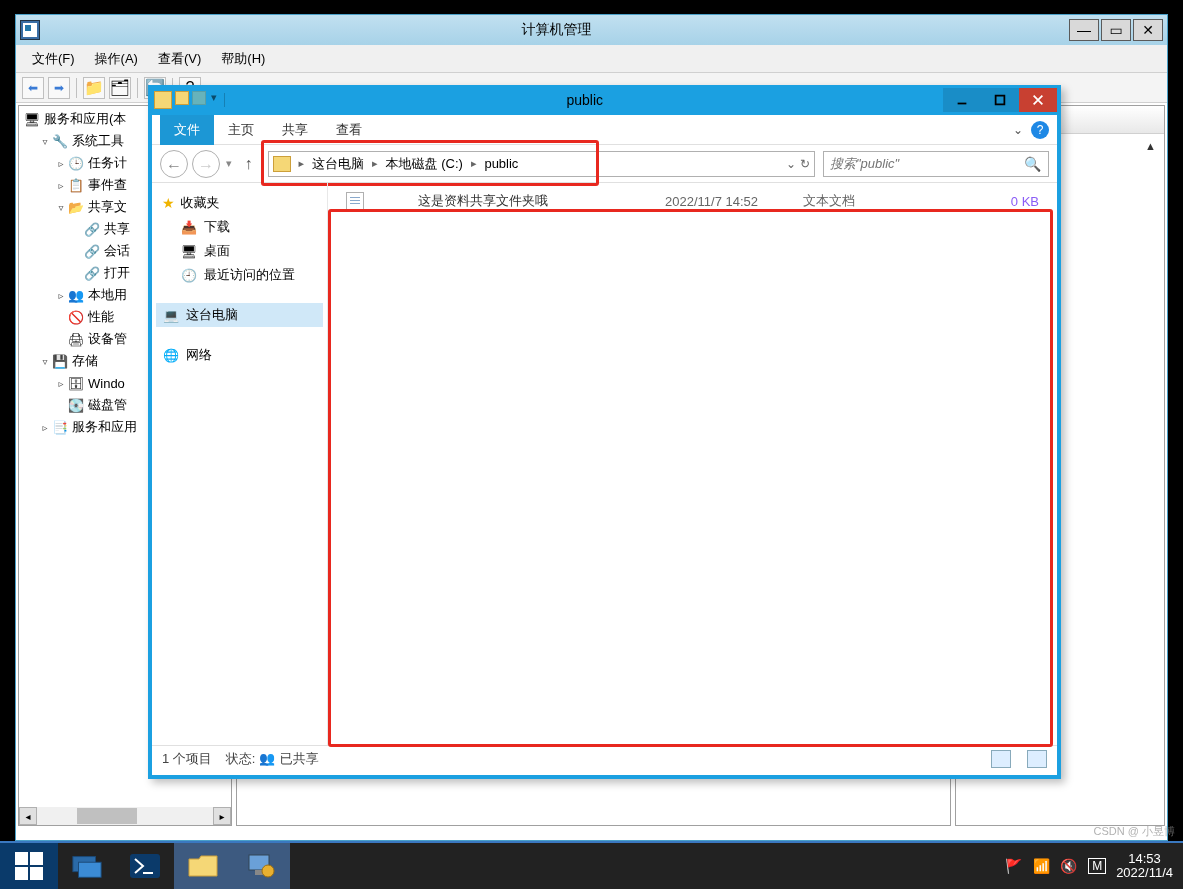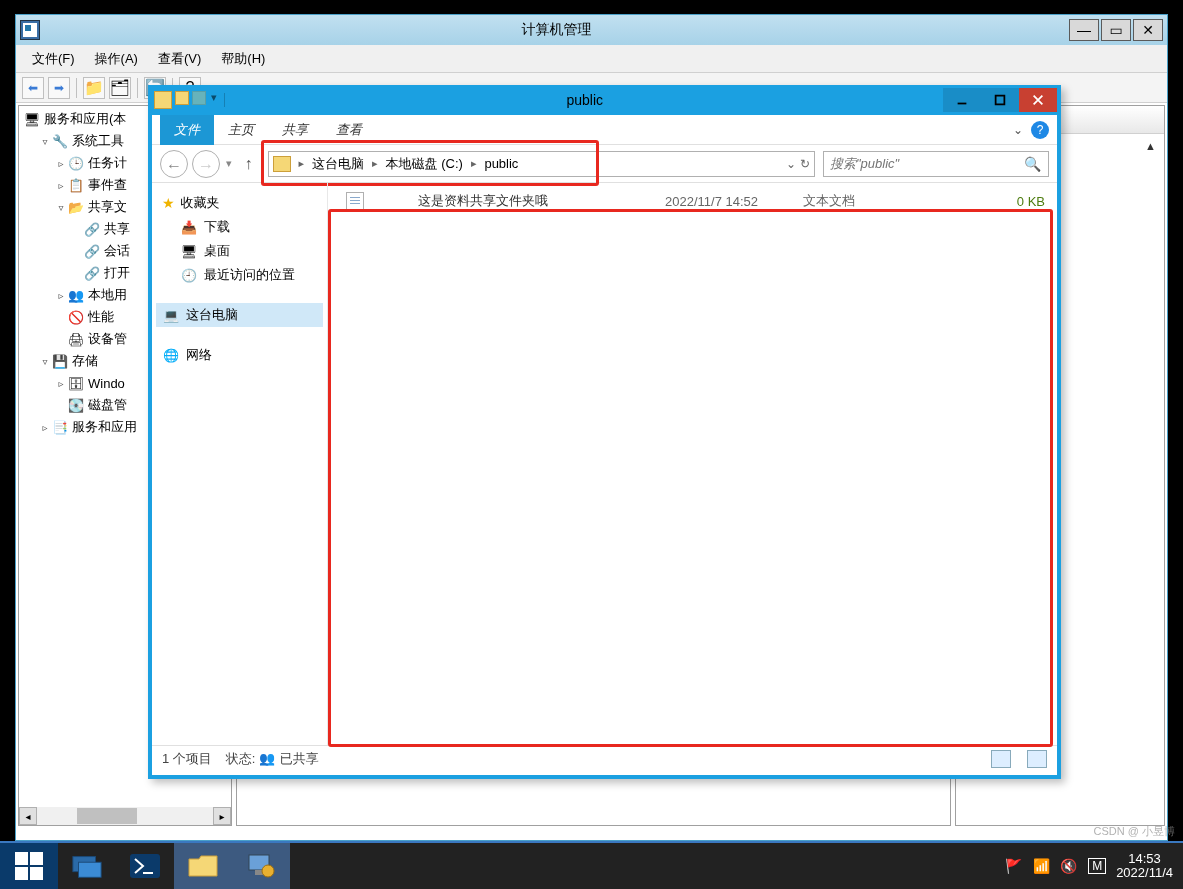--- a/index.html
+++ b/index.html
@@ -54,21 +54,21 @@
 .exp-ti-icon.sm { width:14px; height:14px; }
 .exp-title { flex:1; text-align:center; font-size:14px; color:#000; }
 .exp-wc { display:flex; }
 .exp-wbtn { width: 38px; height: 24px; background:#0e8ac8; display:flex; align-items:center; justify-content:center; font-size:14px; cursor:pointer;}
 .exp-wbtn.min { background:#198dc7; }
 .exp-wbtn.max { background:#198dc7; }
 .exp-wbtn.close { background:#c84031; color:#fff; }
 .exp-wbtn svg{width:14px;height:14px;}
 
 .exp-ribbon { height: 30px; background: #fff; display: flex; align-items: center; padding: 0 8px; border-bottom: 1px solid #e0e0e0;}
-.rib-tab { font-size: 13px; padding: 6px 14px; cursor: pointer; color:#333;font-style:italic;}
+.rib-tab { font-size: 13px; padding: 6px 14px; cursor: pointer; color:#333;}
 .rib-tab.active { background: #1c97d5; color: #fff; }
 .rib-spacer { flex:1; }
 .rib-caret { font-size:12px; color:#555; padding:0 8px; cursor:pointer;}
 .rib-help { width:18px; height:18px; border-radius:50%; background:#1e88e5; color:#fff; display:flex; align-items:center; justify-content:center; font-size:12px; cursor:pointer;}
 
 .exp-addr-row { height: 38px; display: flex; align-items: center; padding: 4px 8px; gap: 8px; border-bottom:1px solid #e0e0e0;}
 .nav-arrows { display:flex; align-items:center; gap:4px;}
 .nav-circle { width:28px; height:28px; border:1px solid #b0b0b0; border-radius:50%; display:flex; align-items:center; justify-content:center; color:#888; cursor:pointer;}
 .nav-down { font-size:11px; color:#888; padding:0 2px; cursor:pointer;}
 .nav-up { width:22px; height:22px; display:flex; align-items:center; justify-content:center; color:#555; cursor:pointer;}
@@ -97,21 +97,21 @@
 .lh-name { flex:1; }
 .lh-date { width:138px;}
 .lh-type { width:136px;}
 .lh-size { width:118px; justify-content:flex-end; padding-right:18px;}
 .sort-ind { position:absolute; left:50%; top:-1px; transform:translateX(-50%); font-size:8px; color:#888;}
 
 .list-row { height:28px; display:flex; align-items:center; font-size:13px; color:#333; padding-top:8px;}
 .lr-name { flex:1; display:flex; align-items:center; padding-left:18px;gap:46px;}
 .lr-date { width:138px; color:#666;}
 .lr-type { width:136px; color:#666;}
-.lr-size { width:118px; text-align:right; padding-right:12px; color:#4d7c0f;}
+.lr-size { width:118px; text-align:right; padding-right:18px; color:#8b5cf6;}
 .file-icon { width:18px; height:18px; margin-right:8px; background:#fff; border:1px solid #b0b0b0; position:relative;}
 .file-icon::before{content:"";position:absolute;left:3px;top:4px;right:3px;height:1px;background:#8aa9cc;box-shadow:0 3px #8aa9cc,0 6px #8aa9cc;}
 
 .list-highlight { position:absolute; left:0; right:4px; top:26px; bottom:-2px; border:3px solid #e8281f; border-radius:3px; pointer-events:none;}
 
 .exp-status { height:26px; border-top:1px solid #e0e0e0; display:flex; align-items:center; padding:0 10px; font-size:13px; color:#444; gap:14px;}
 .status-spacer { flex:1;}
 .status-icn { width:20px; height:18px; border:1px solid #8ab; background:#def; margin-left:2px;}
 
 

